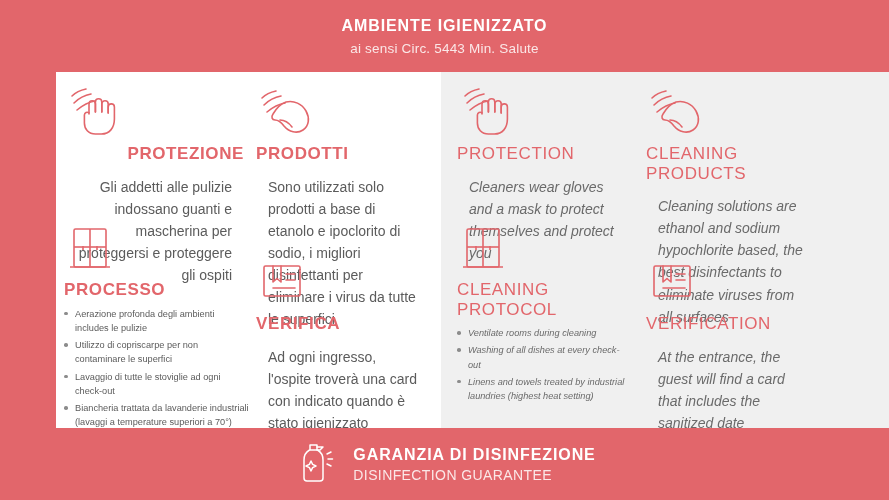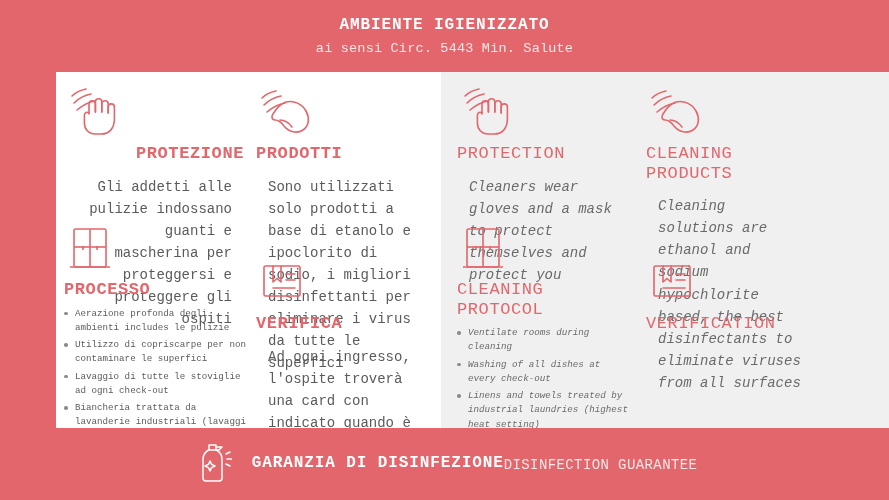--- a/index.html
+++ b/index.html
@@ -7,21 +7,20 @@
     margin: 0; padding: 0;
     width: 889px; height: 500px;
     background: #ffffff;
     font-family: "Liberation Sans", sans-serif;
     overflow: hidden;
   }
   .page {
     position: relative;
     width: 889px; height: 472px;
     background: #f9a8d4;
-    font-family: Liberation Mono, monospace;
   }
 
   
   .header {
     position: absolute;
     left: 0; top: 0;
     width: 889px; height: 72px;
     background: #e2666b;
     color: #ffffff;
     display: flex;
@@ -119,21 +118,21 @@
     position: absolute;
     left: 0; top: 428px;
     width: 889px; height: 72px;
     background: #e2666b;
     color: #ffffff;
     display: flex;
     align-items: center;
     justify-content: center;
     gap: 14px;
   }
-  .footer-text { display: flex; flex-direction: row; justify-content: center; }
+  .footer-text { display: flex; flex-direction: column; justify-content: center; }
   .footer-title {
     font-size: 16px;
     font-weight: bold;
     letter-spacing: 0.9px;
     text-transform: uppercase;
     line-height: 1.2;
   }
   .footer-sub {
     font-size: 14px;
     letter-spacing: 0.4px;
@@ -303,20 +302,21 @@
             <g fill="none" stroke="#e2666b" stroke-width="1.6" stroke-linejoin="round" stroke-linecap="round">
               <rect x="8" y="8" width="36" height="30" rx="1.5"></rect>
               <path d="M17 8 L17 24 L21 20.5 L25 24 L25 8"></path>
               <line x1="30" y1="16" x2="39" y2="16"></line>
               <line x1="30" y1="22" x2="39" y2="22"></line>
               <line x1="17" y1="30" x2="39" y2="30"></line>
             </g>
           </svg>
         </span>
         <h2 class="heading">VERIFICATION</h2>
+        <p class="para en">At the entrance, the guest will find a card that includes the sanitized date</p>
       </div>
 
     </div>
   </div>
 
   <div class="footer">
     <span>
       <svg width="46" height="50" viewBox="0 0 46 50">
         <g fill="none" stroke="#ffffff" stroke-width="1.5" stroke-linecap="round" stroke-linejoin="round">
           <path d="M17 6 h7 v5 h-7 z"></path>

